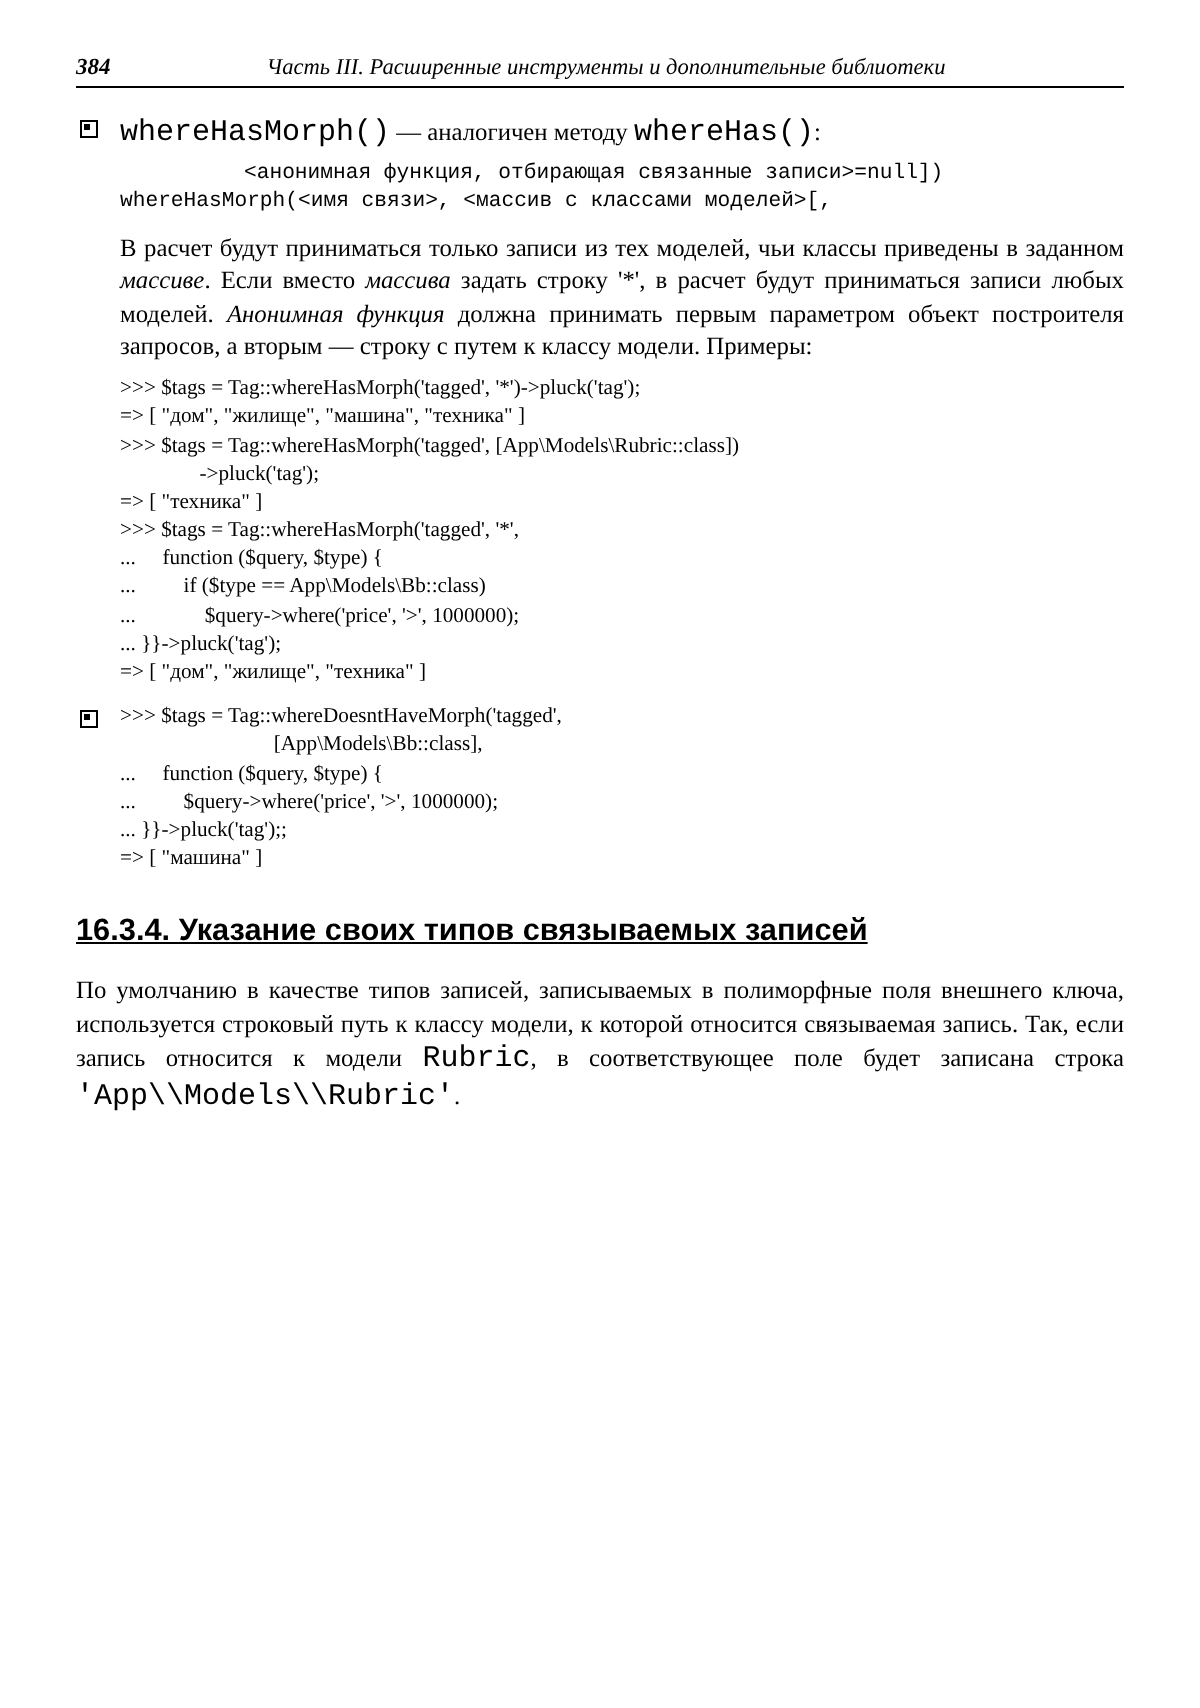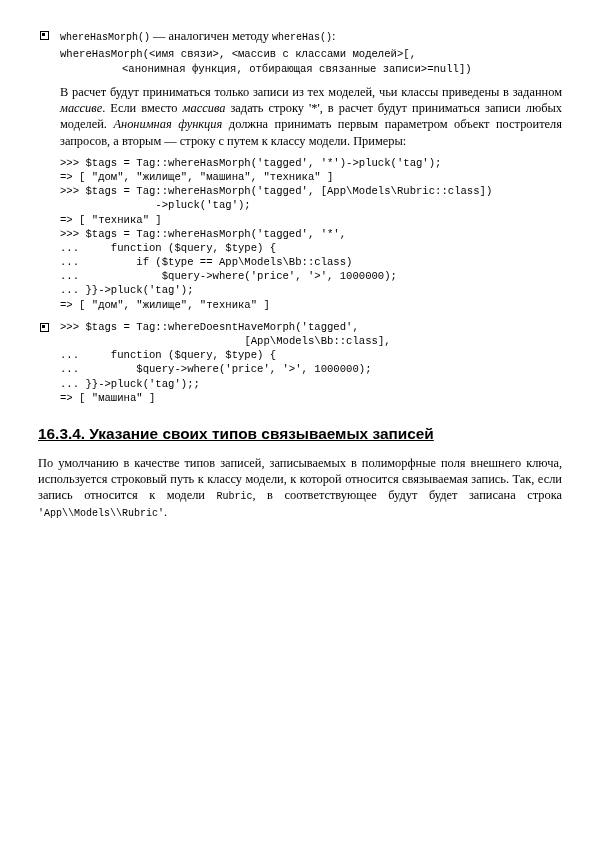--- a/index.html
+++ b/index.html
@@ -46,21 +46,21 @@
   p.para {
     margin: 0 0 7px 0;
     font-size: 12.4px;
     line-height: 1.31;
     text-align: justify;
     text-indent: 0;
   }
   .ital { font-style: italic; }
   .mono {
     font-family: "Liberation Mono", monospace;
-    font-size: 10px;
+    font-size: 15px;
   }
   
   .bullet-item {
     position: relative;
     padding-left: 22px;
     margin-bottom: 6px;
   }
   .bullet-box {
     position: absolute;
     left: 2px;
@@ -78,21 +78,21 @@
     height: 3px;
     background: #000;
   }
   .bullet-text {
     font-size: 12.4px;
     line-height: 1.3;
     text-align: justify;
   }
   
   .code {
-    font-family: Liberation Mono, monospace;
+    font-family: Liberation Serif, serif;
     font-size: 10.6px;
     line-height: 1.34;
     white-space: pre-wrap;
     margin: 5px 0 8px 0;
     padding-left: 0;
   }
   .codeline { white-space: pre; }
   .sig {
     font-family: "Liberation Mono", monospace;
     font-size: 10.6px;
@@ -106,29 +106,33 @@
     font-weight: bold;
     margin: 20px 0 12px 0;
     text-decoration: underline;
   }
 </style>
 </head>
 <body>
 
 <div class="page">
 
+  <div class="header">
+    <div class="page-num">384</div>
+    <div class="header-title">Часть III. Расширенные инструменты и дополнительные библиотеки</div>
+  </div>
 
 
   <div class="bullet-item">
     <span class="bullet-box"></span>
     <div class="bullet-text"><span class="mono">whereHasMorph()</span><span> — аналогичен методу </span><span class="mono">whereHas()</span><span>:</span></div>
 
     <div class="sig">
+      <div class="codeline" style="padding-left:62px">&lt;анонимная функция, отбирающая связанные записи&gt;=null])</div>
       <div class="codeline">whereHasMorph(&lt;имя связи&gt;, &lt;массив с классами моделей&gt;[,</div>
-      <div class="codeline" style="padding-left:62px">&lt;анонимная функция, отбирающая связанные записи&gt;=null])</div>
     </div>
 
     <p class="para"><span>В расчет будут приниматься только записи из тех моделей, чьи классы приведены в заданном </span><span class="ital">массиве</span><span>. Если вместо </span><span class="ital">массива</span><span> задать строку '*', в расчет будут приниматься записи любых моделей. </span><span class="ital">Анонимная функция</span><span> должна принимать первым параметром объект построителя запросов, а вторым — строку с путем к классу модели. Примеры:</span></p>
 
     <div class="code">&gt;&gt;&gt; $tags = Tag::whereHasMorph('tagged', '*')-&gt;pluck('tag');
 =&gt; [ "дом", "жилище", "машина", "техника" ]
 &gt;&gt;&gt; $tags = Tag::whereHasMorph('tagged', [App\Models\Rubric::class])
                -&gt;pluck('tag');
 =&gt; [ "техника" ]
 &gt;&gt;&gt; $tags = Tag::whereHasMorph('tagged', '*',
@@ -147,16 +151,16 @@
                              [App\Models\Bb::class],
 ...     function ($query, $type) {
 ...         $query-&gt;where('price', '&gt;', 1000000);
 ... }}-&gt;pluck('tag');;
 =&gt; [ "машина" ]</div>
   </div>
 
 
   <h2 class="section">16.3.4. Указание своих типов связываемых записей</h2>
 
-  <p class="para"><span>По умолчанию в качестве типов записей, записываемых в полиморфные поля внешнего ключа, используется строковый путь к классу модели, к которой относится связываемая запись. Так, если запись относится к модели </span><span class="mono">Rubric</span><span>, в соответствующее будут будет записана строка </span><span class="mono">'App\\Models\\Rubric'</span><span>.</span></p>
+  <p class="para"><span>По умолчанию в качестве типов записей, записываемых в полиморфные поля внешнего ключа, используется строковый путь к классу модели, к которой относится связываемая запись. Так, если запись относится к модели </span><span class="mono">Rubric</span><span>, в соответствующее поле будет записана строка </span><span class="mono">'App\\Models\\Rubric'</span><span>.</span></p>
 
 
 </div>
 
 </body></html>

